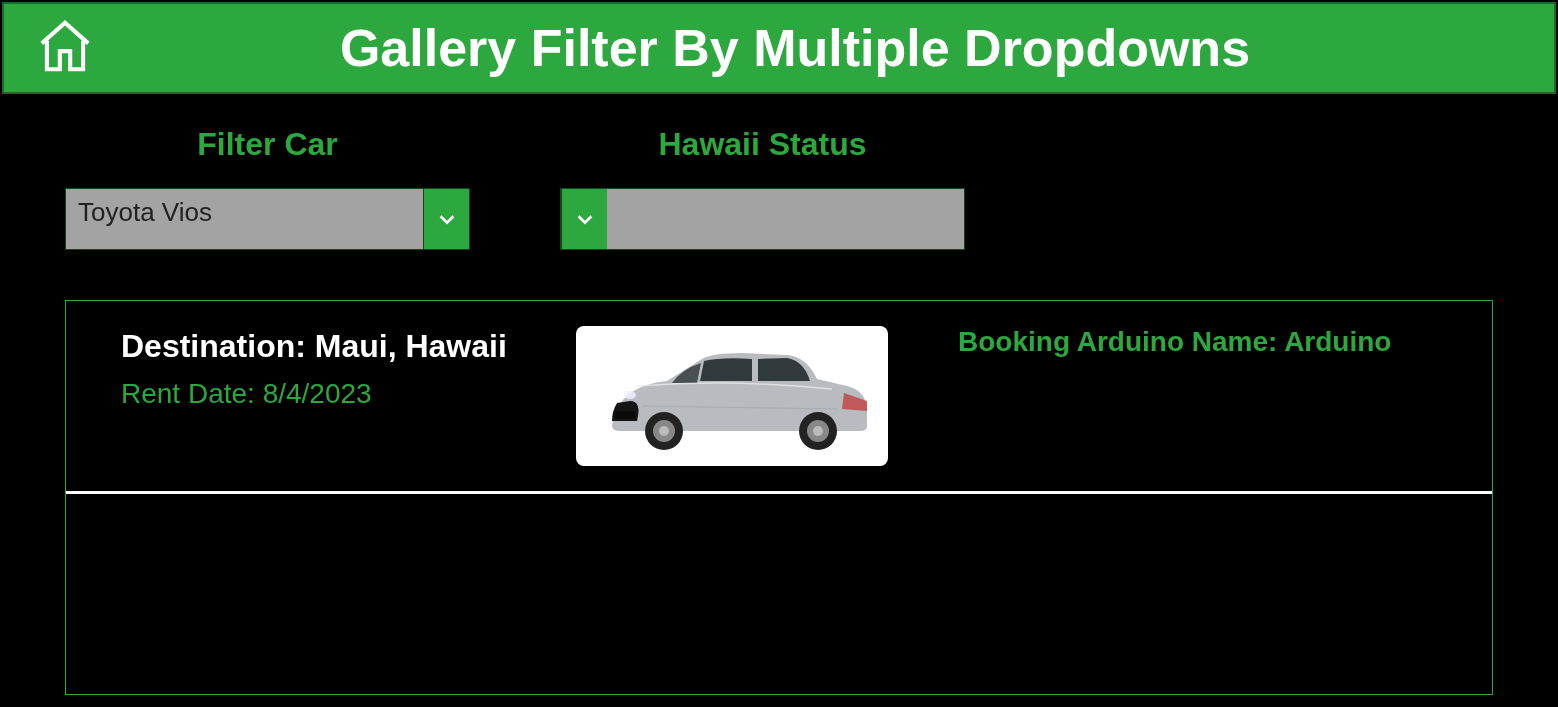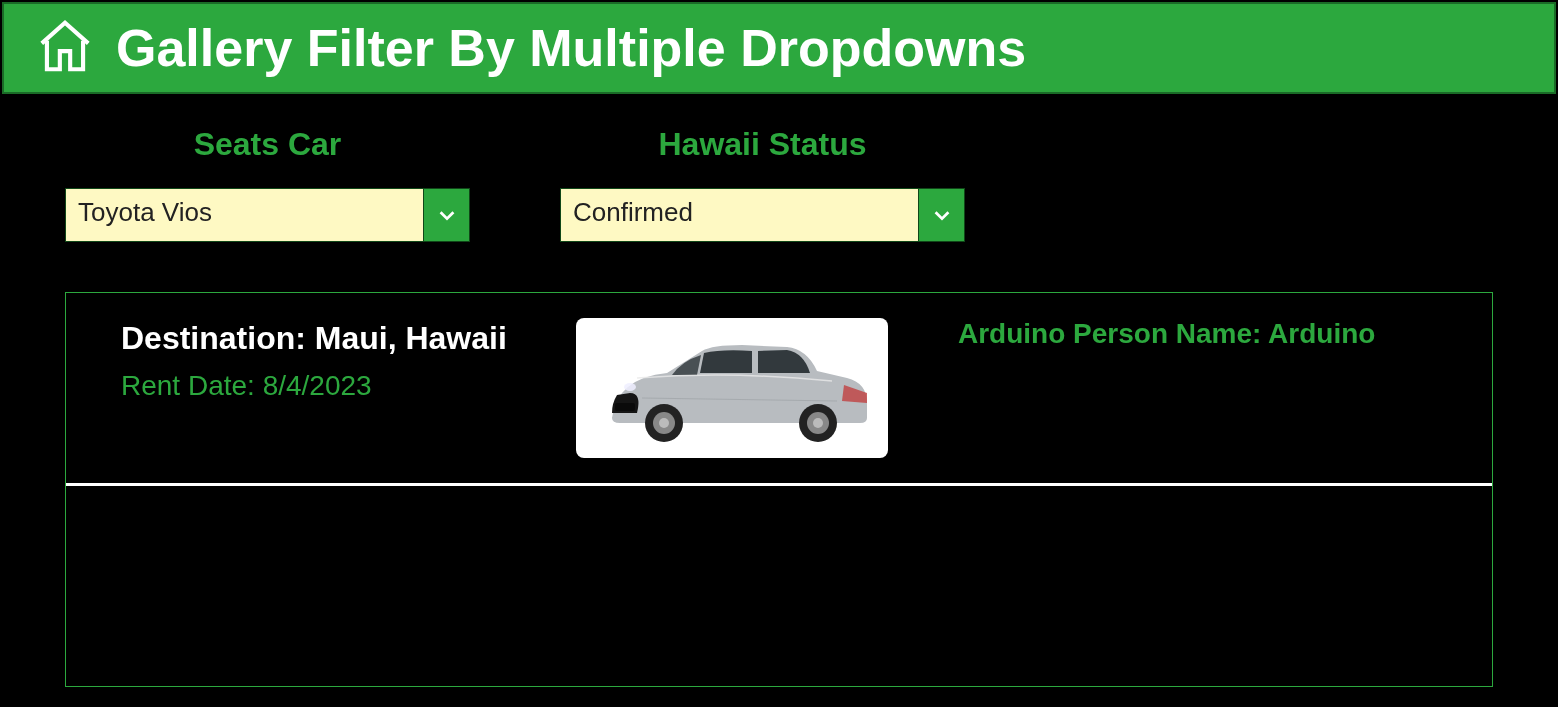--- a/index.html
+++ b/index.html
@@ -25,20 +25,21 @@
   }
   .home-icon {
     color: white;
     margin-right: 20px;
   }
   .page-title {
     color: white;
     font-size: 52px;
     font-weight: 700;
     flex: 1;
+    text-align: center;
     padding-right: 80px;
   }
   .content {
     padding: 30px 65px 0 65px;
   }
   .filters-row {
     display: flex;
     gap: 90px;
     margin-bottom: 50px;
   }
@@ -51,22 +52,22 @@
   .filter-label {
     color: #2ca83e;
     font-size: 32px;
     font-weight: 700;
     margin-bottom: 25px;
   }
   .dropdown {
     display: flex;
     width: 100%;
     border: 1.5px solid #104718;
-    background: #fef9c3;
-    height: 54px;
+    background: #a3a3a3;
+    height: 62px;
     cursor: pointer;
   }
   .dropdown-text {
     flex: 1;
     padding: 8px 12px;
     font-size: 26px;
     color: #222;
     font-weight: 500;
   }
   .dropdown-arrow {
@@ -133,36 +134,35 @@
     </svg>
   </span>
   <h1 class="page-title">Gallery Filter By Multiple Dropdowns</h1>
 </div>
 
 <div class="content">
 
   <div class="filters-row">
 
     <div class="filter-col">
-      <div class="filter-label">Seats Car</div>
+      <div class="filter-label">Filter Car</div>
       <div class="dropdown">
         <div class="dropdown-text">Toyota Vios</div>
         <div class="dropdown-arrow">
           <svg width="22" height="22" viewBox="0 0 24 24" fill="none" stroke="white" stroke-width="3">
               <path d="M5 9 L12 16 L19 9"></path>
             </svg>
         </div>
       </div>
     </div>
 
 
     <div class="filter-col">
       <div class="filter-label">Hawaii Status</div>
       <div class="dropdown">
-        <div class="dropdown-text">Confirmed</div>
         <div class="dropdown-arrow">
           <svg width="22" height="22" viewBox="0 0 24 24" fill="none" stroke="white" stroke-width="3">
               <path d="M5 9 L12 16 L19 9"></path>
             </svg>
         </div>
       </div>
     </div>
 
   </div>
 
@@ -186,17 +186,17 @@
           <ellipse cx="236" cy="100" rx="11" ry="11" fill="#888"></ellipse>
           <ellipse cx="236" cy="100" rx="5" ry="5" fill="#bbb"></ellipse>
           <path d="M30 90 L55 90 Q60 70 48 70 L35 72 Q30 80 30 90 Z" fill="#151515"></path>
           <rect x="33" y="80" width="20" height="8" rx="2" fill="#0a0a0a"></rect>
           <path d="M262 62 L285 70 L285 80 L260 78 Z" fill="#c04040" opacity="0.8"></path>
           <ellipse cx="48" cy="64" rx="6" ry="4" fill="#eef" opacity="0.85"></ellipse>
           <path d="M55 55 Q150 48 250 58" stroke="#e8e8e8" stroke-width="1.5" fill="none" opacity="0.8"></path>
           <path d="M60 75 L255 78" stroke="#9a9ea2" stroke-width="1" fill="none" opacity="0.6"></path>
         </svg>
       </div>
-      <div class="booking-text">Arduino Person Name: Arduino</div>
+      <div class="booking-text">Booking Arduino Name: Arduino</div>
     </div>
   </div>
 
 </div>
 
 </body></html>

